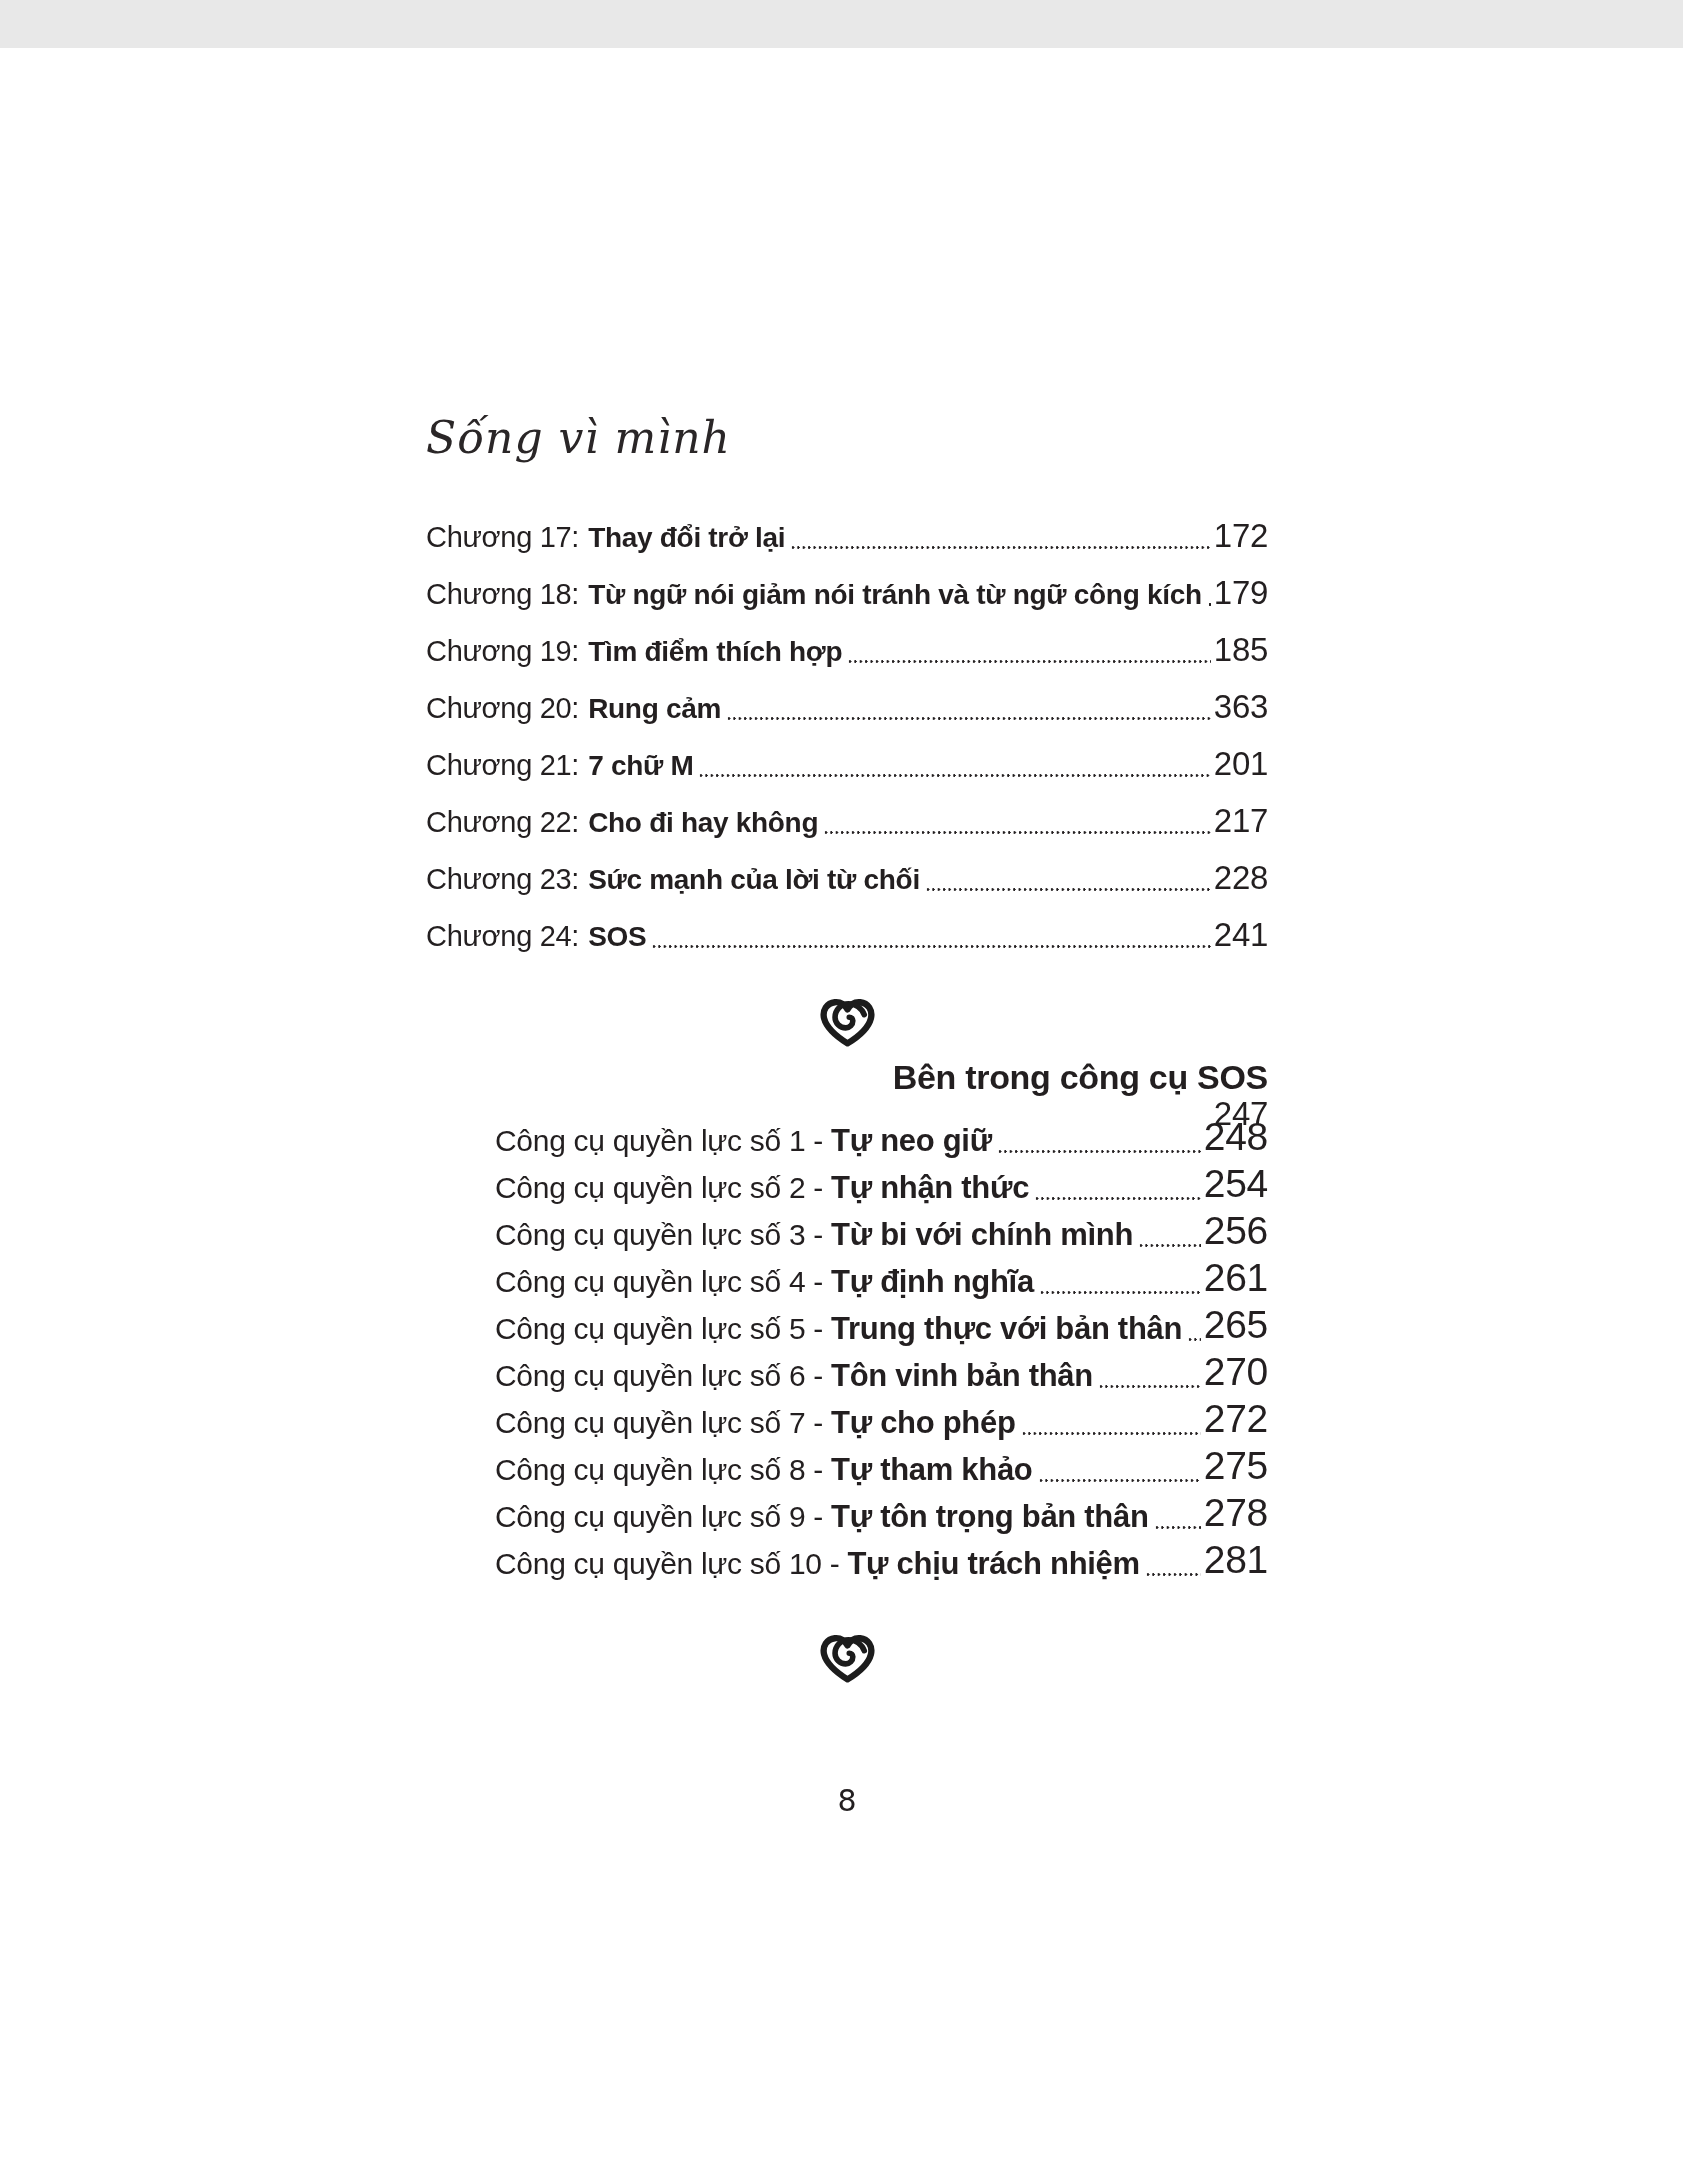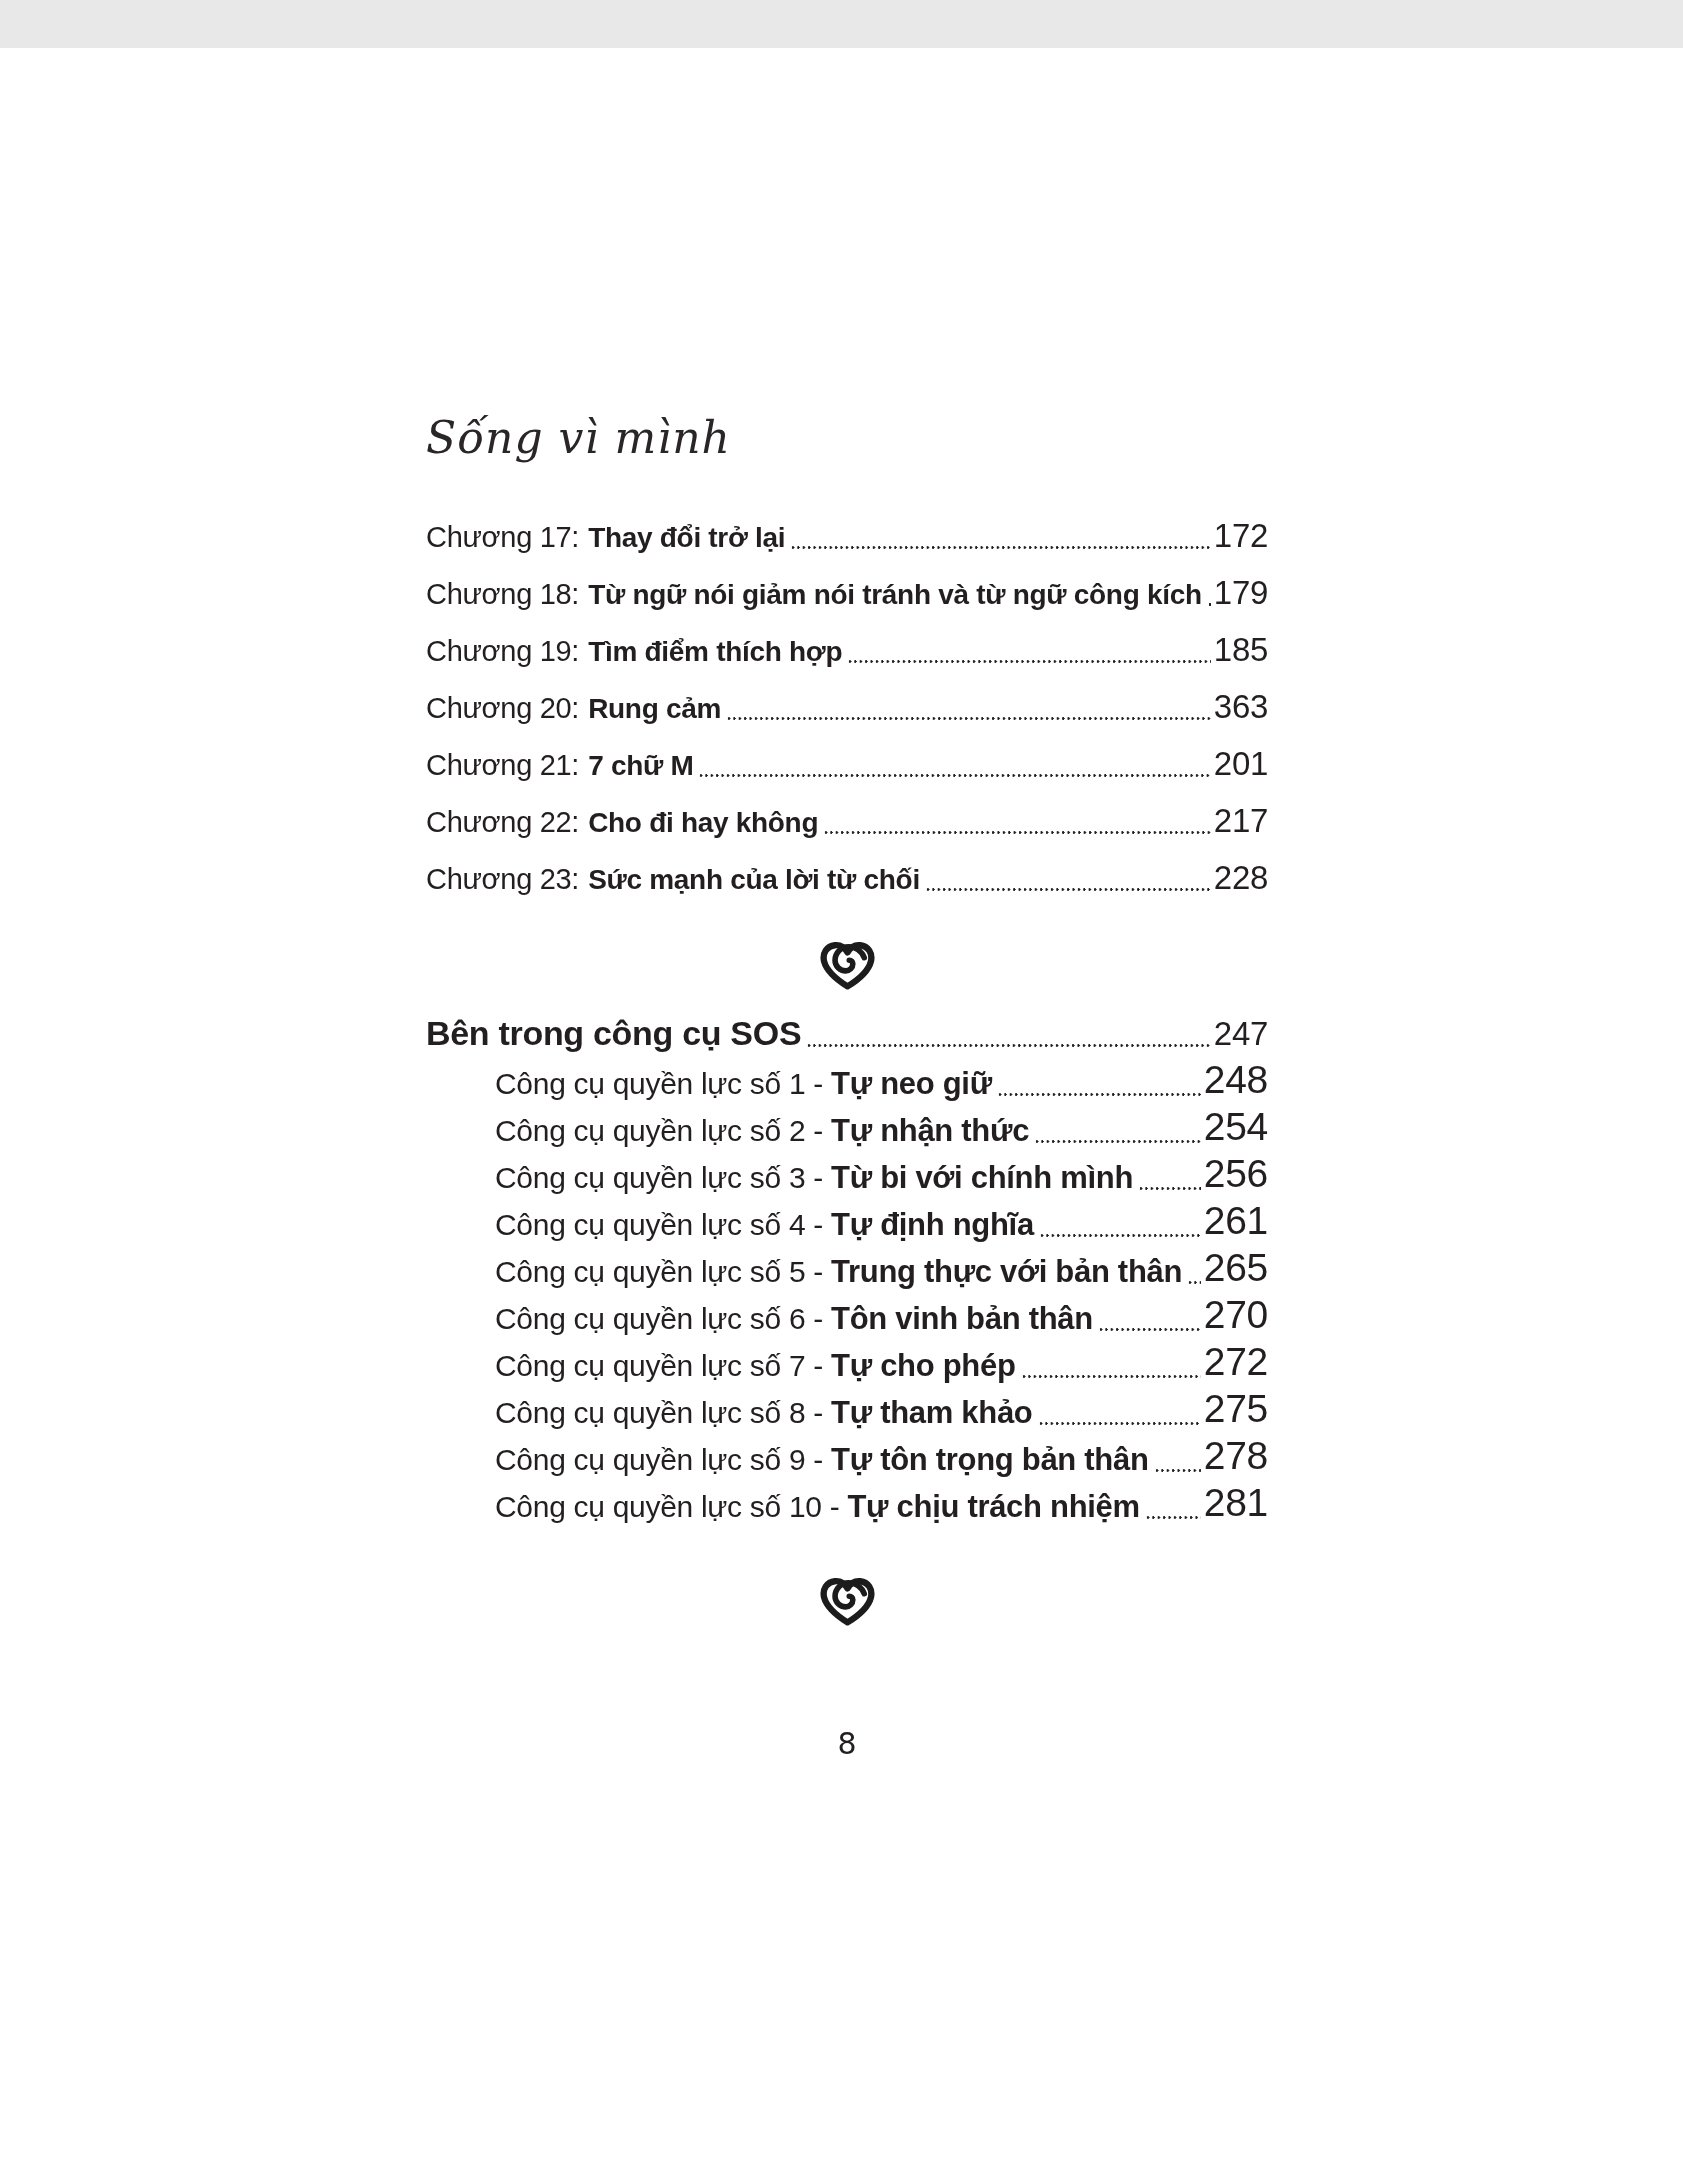--- a/index.html
+++ b/index.html
@@ -22,21 +22,21 @@
   }
   .toc{
     position:absolute;left:426px;top:457px;width:842px;
   }
   .row{
     display:flex;
     align-items:flex-end;
     letter-spacing:-0.3px;
   }
   .row.ch{height:57px;padding-bottom:10px;box-sizing:border-box;}
-  .row.sos-head{height:57px;padding-bottom:10px;box-sizing:border-box;margin-top:12px;}
+  .row.sos-head{height:57px;padding-bottom:10px;box-sizing:border-box;margin-top:12px;flex-direction:column;}
   .row.tool{height:47px;padding-bottom:8px;box-sizing:border-box;padding-left:69px;}
   .row.closing{height:57px;padding-bottom:10px;box-sizing:border-box;margin-top:69px;}
   .pre{font-size:29px;font-weight:400;line-height:1;white-space:nowrap;margin-right:9px;}
   .ttl{font-size:28px;font-weight:700;line-height:1;white-space:nowrap;}
   .row.tool .pre{font-size:30px;margin-right:8px;}
   .row.tool .ttl{font-size:31px;}
   .row.closing .pre{font-size:30px;}
   .row.sos-head .ttl{font-size:34px;}
   .pg{font-size:33px;font-weight:400;line-height:1;white-space:nowrap;text-align:center;}
   .row.tool .pg{font-size:39px;}
@@ -107,20 +107,26 @@
       <span class="ttl">Cho đi hay không</span>
       <span class="leader"></span>
       <span class="pg">217</span>
     </div>
     <div class="row ch">
       <span class="pre">Chương 23:</span>
       <span class="ttl">Sức mạnh của lời từ chối</span>
       <span class="leader"></span>
       <span class="pg">228</span>
     </div>
+    <div class="row ch">
+      <span class="pre">Chương 24:</span>
+      <span class="ttl">SOS</span>
+      <span class="leader"></span>
+      <span class="pg">241</span>
+    </div>
 
     <div class="divider d1">
       <svg width="61" height="56" viewBox="0 0 24 22">
         <path d="M12 20.6 C7.4 17.7 3.7 14.2 2.8 10.8 C2 7.6 3.9 4.7 7 4.4 C9 4.2 10.9 5.3 12 7.2 C13.1 5.3 15 4.2 17 4.4 C20.1 4.7 22 7.6 21.2 10.8 C20.3 14.3 16.6 17.8 12 20.6 Z" fill="none" stroke="#1c1c1c" stroke-width="2.5" stroke-linejoin="round" stroke-linecap="round"></path>
         <path d="M12.7 10.3 a1.4 1.4 0 0 1 1.4 1.4 a2.8 2.8 0 0 1 -2.8 2.8 a4.2 4.2 0 0 1 -4.2 -4.2 a5.3 5.3 0 0 1 5.3 -5.3 a6.6 6.6 0 0 1 6.2 4.3" fill="none" stroke="#1c1c1c" stroke-width="2.2" stroke-linecap="round"></path>
       </svg>
     </div>
 
     <div class="row sos-head">
       <span class="ttl">Bên trong công cụ SOS</span>

